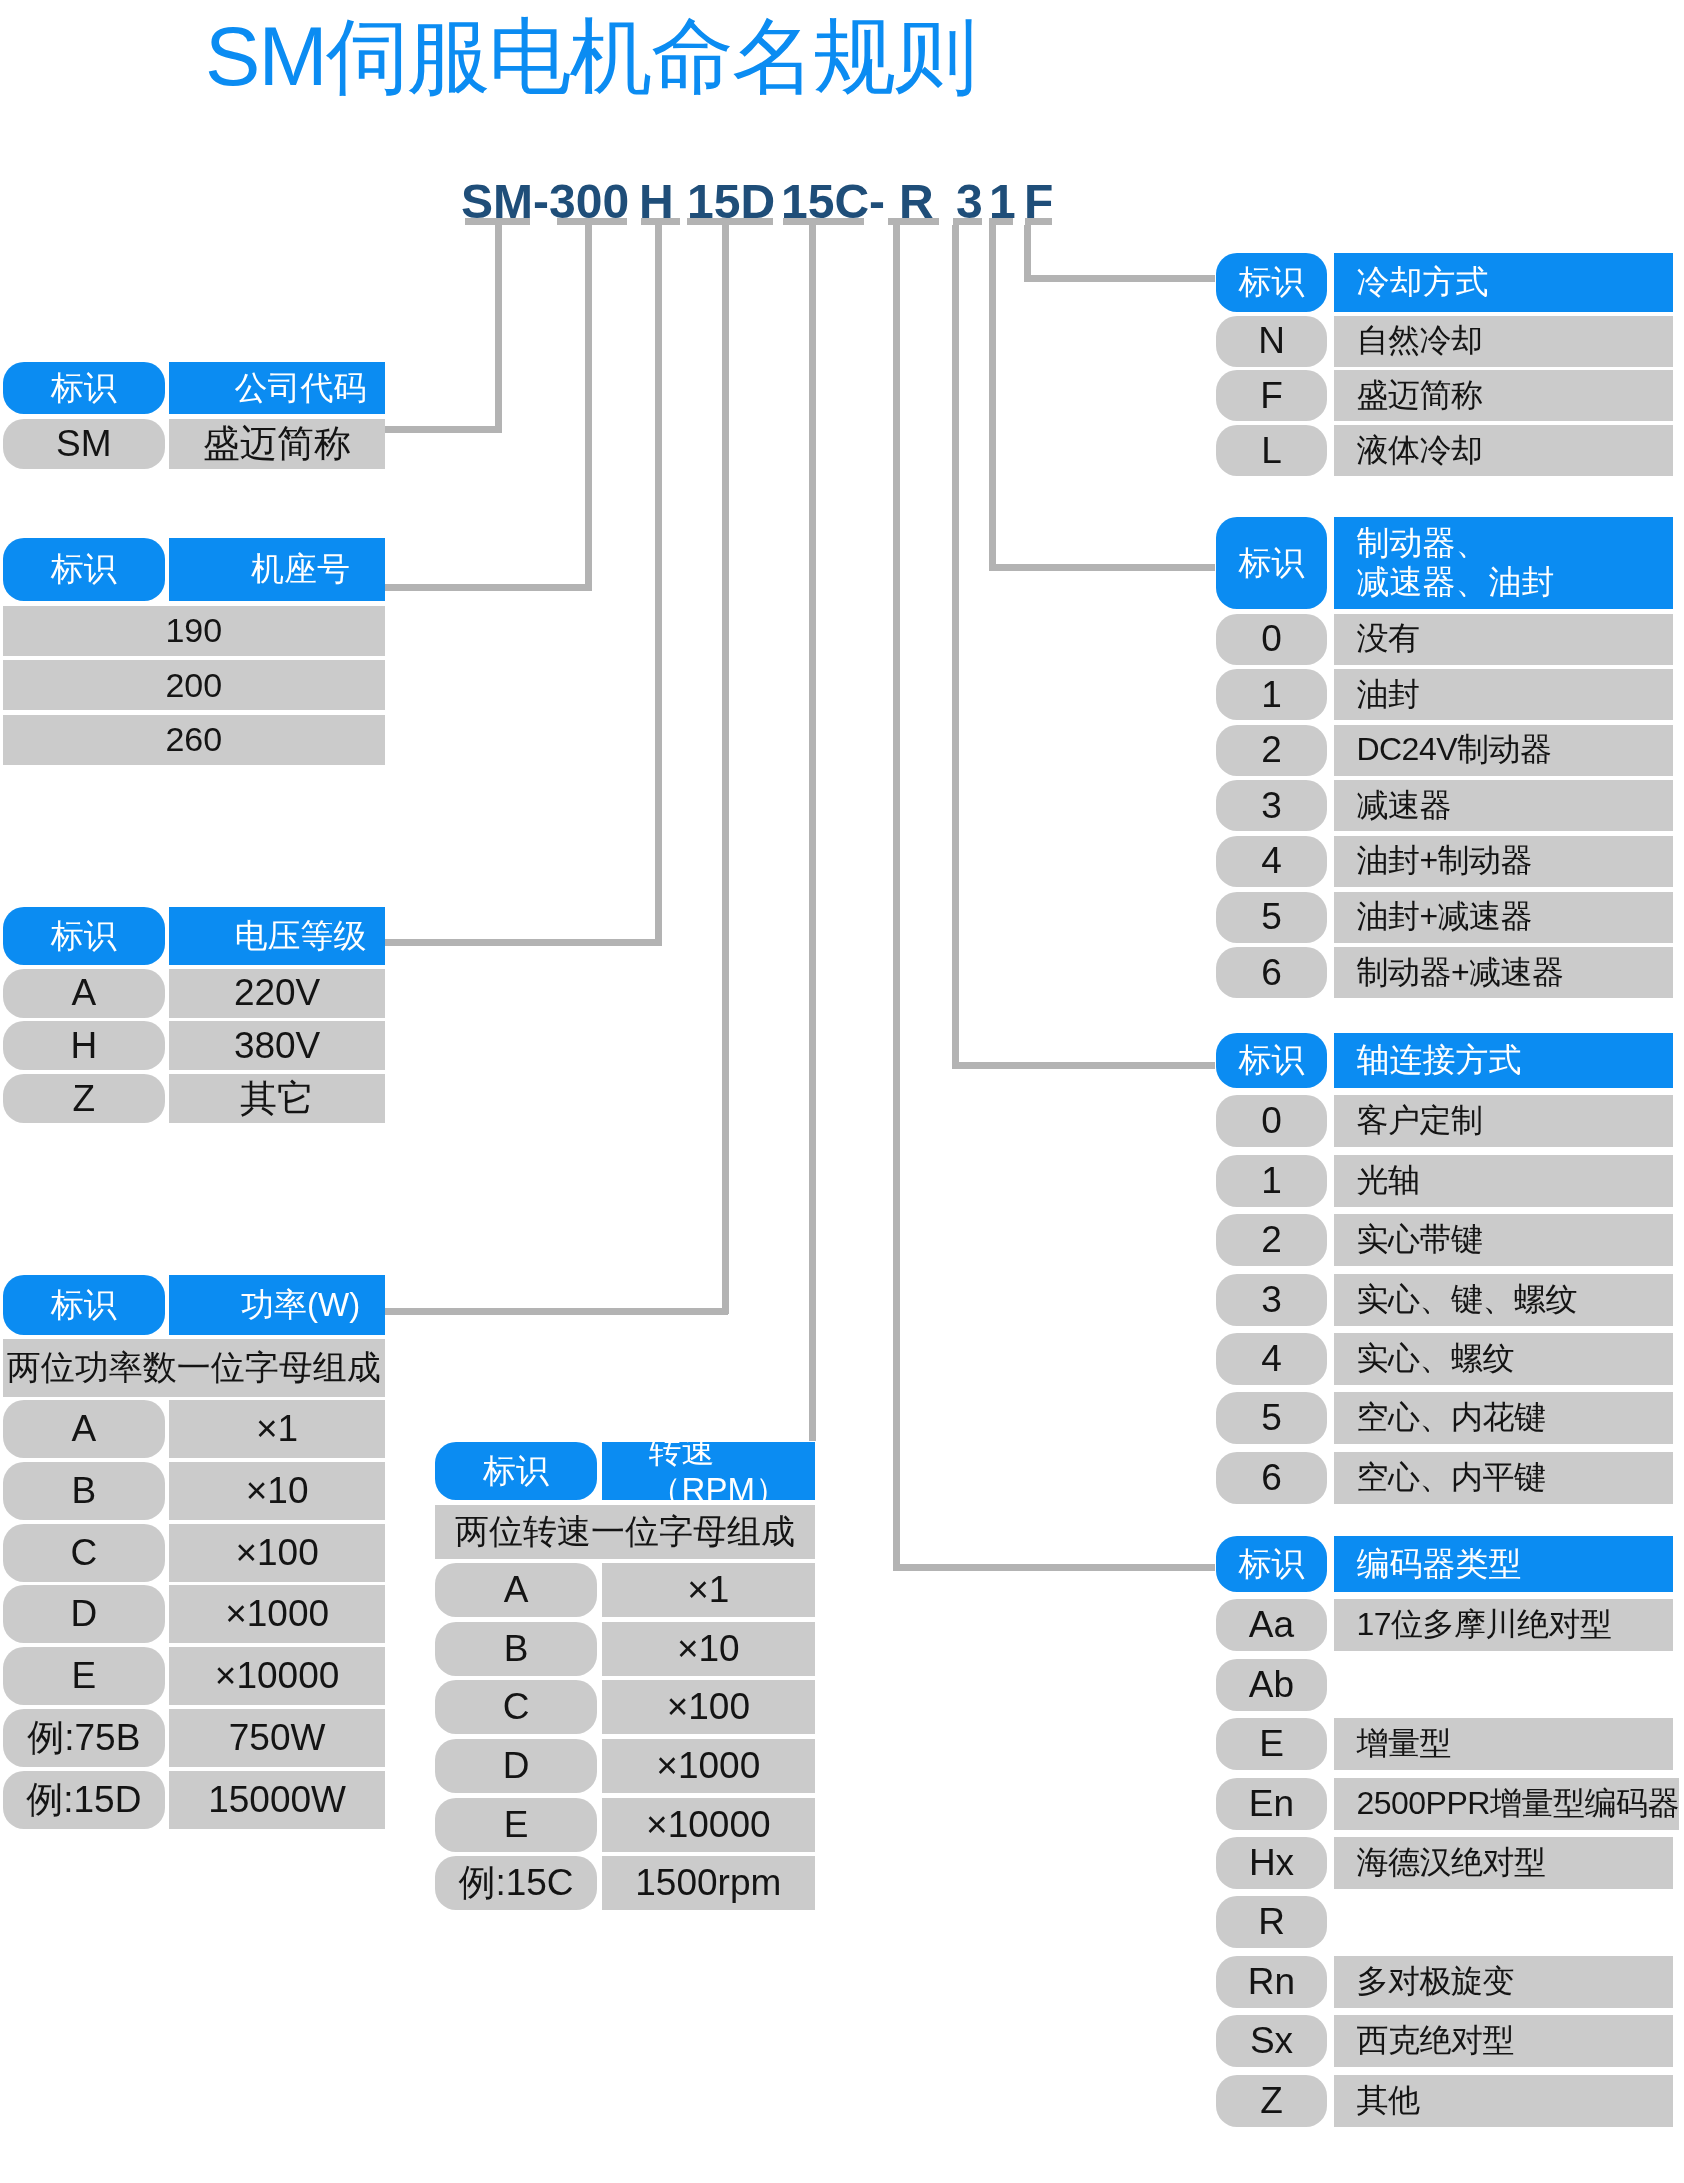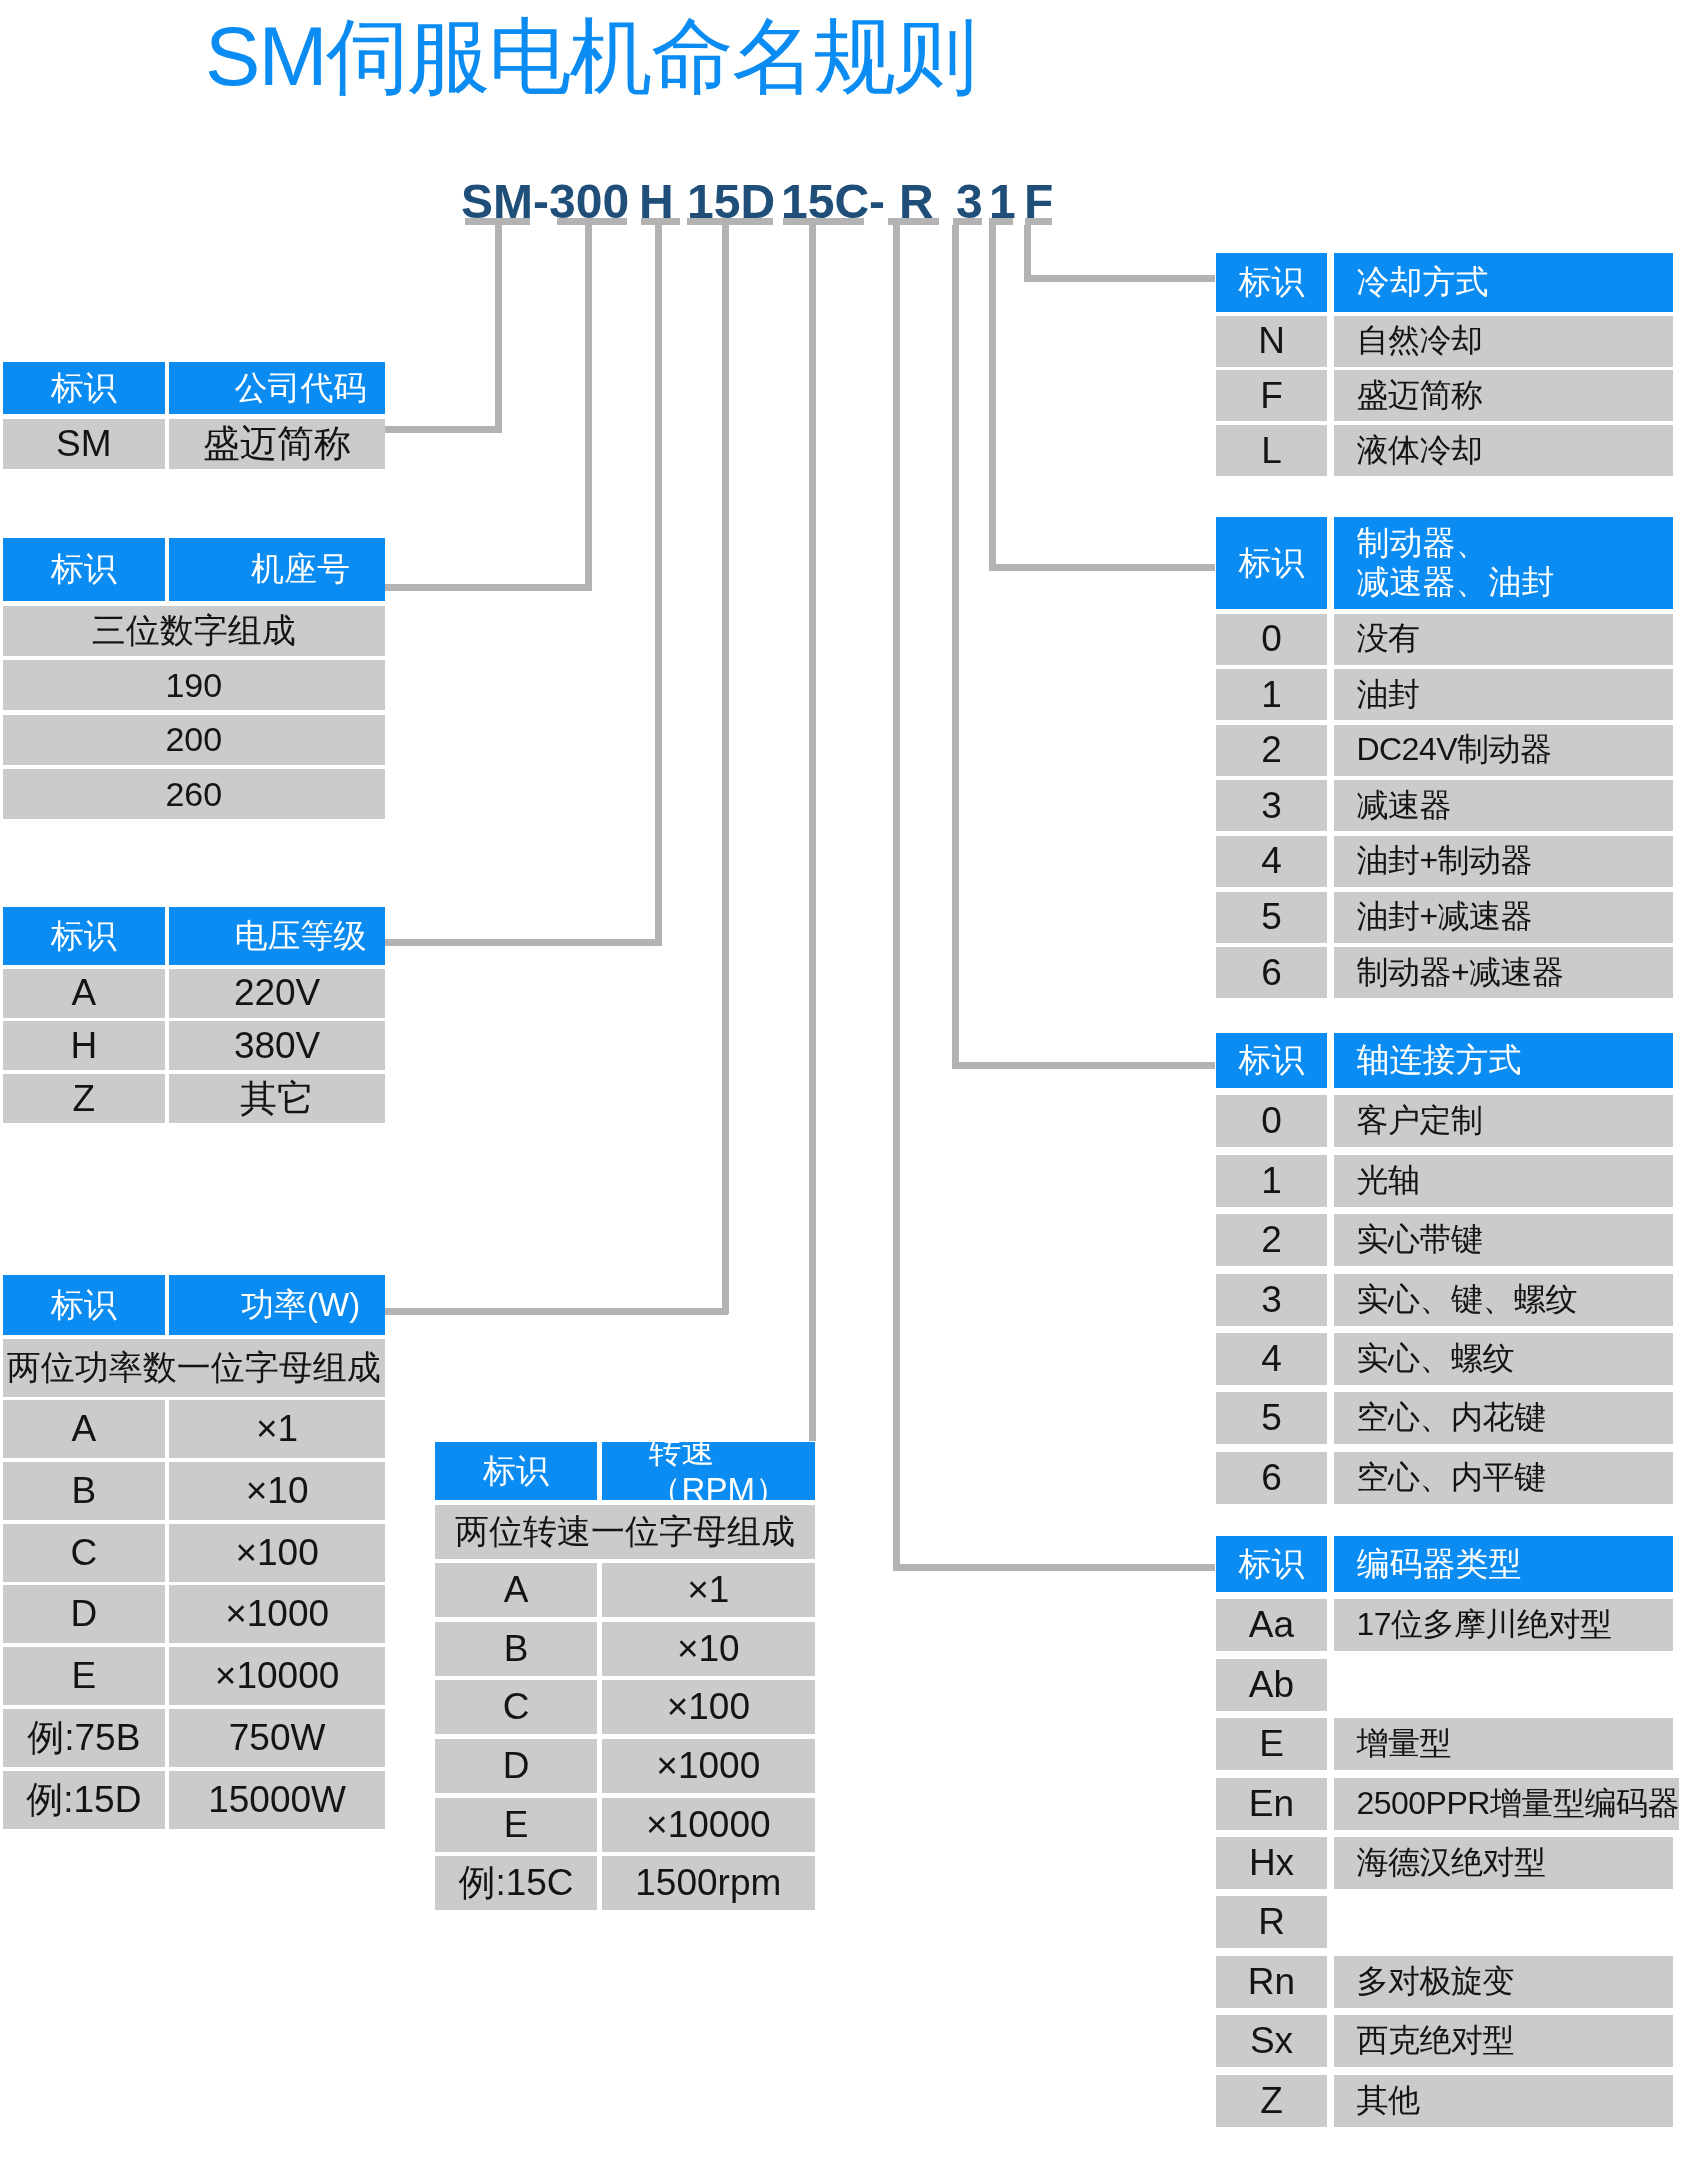--- a/index.html
+++ b/index.html
@@ -12,21 +12,21 @@
   .mseg{position:absolute;top:174px;font-size:48px;font-weight:bold;color:var(--navy);white-space:nowrap;}
   .ln{position:absolute;background:var(--line);}
   
   .tbl{position:absolute;display:flex;flex-direction:column;gap:var(--gap);}
   .thead,.trow{display:flex;gap:var(--cgap,4.6px);flex:none;}
   .thead{height:var(--hh);}
   .trow{height:var(--rh);}
   .cell{display:flex;align-items:center;justify-content:center;overflow:visible;}
   .th{background:var(--accent);color:#ffffff;font-size:33px;}
   .c1,.c2,.span2{background:var(--rowbg);color:#141414;font-size:37px;}
-  .th1,.c1{width:var(--c1);flex:none;}
+  .th1,.c1{width:var(--c1);flex:none;border-radius:21px;}
   .th2,.c2,.span2{flex:1;}
   .th2{white-space:pre-line;line-height:1.18;padding-left:47px;}
   .span2{font-size:34px;}
   .t-right{--cgap:7.4px;}
   .t-right .th2,.t-right .c2{justify-content:flex-start;padding-left:22px;}
   .t-right .c2{font-size:32px;letter-spacing:-0.5px;white-space:nowrap;}
 </style>
 </head>
 <body style="--accent: #0b8cf2; --line: #b3b3b3; --rowbg: #cbcbcb; --navy: #1f4e79;">
 
@@ -81,23 +81,20 @@
         <div class="cell c1">SM</div>
         <div class="cell c2">盛迈简称</div>
       </div>
     </div>
   <div class="tbl t-left" style="left:2.8px;top:538px;width:382px;--hh:63px;--rh:50px;--gap:4.6px;--c1:162px">
       <div class="thead">
         <div class="cell th th1">标识</div>
         <div class="cell th th2">机座号</div>
       </div>
       <div class="trow">
-        <div class="cell span2">三位数字组成</div>
-      </div>
-      <div class="trow">
         <div class="cell span2">190</div>
       </div>
       <div class="trow">
         <div class="cell span2">200</div>
       </div>
       <div class="trow">
         <div class="cell span2">260</div>
       </div>
     </div>
   <div class="tbl t-left" style="left:2.8px;top:907px;width:382px;--hh:58px;--rh:49px;--gap:3.7px;--c1:162px">

